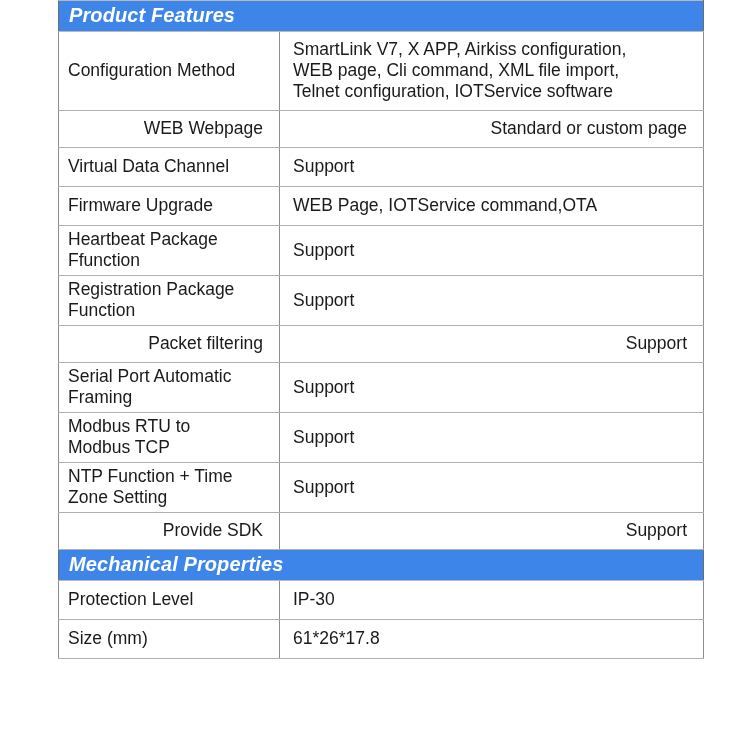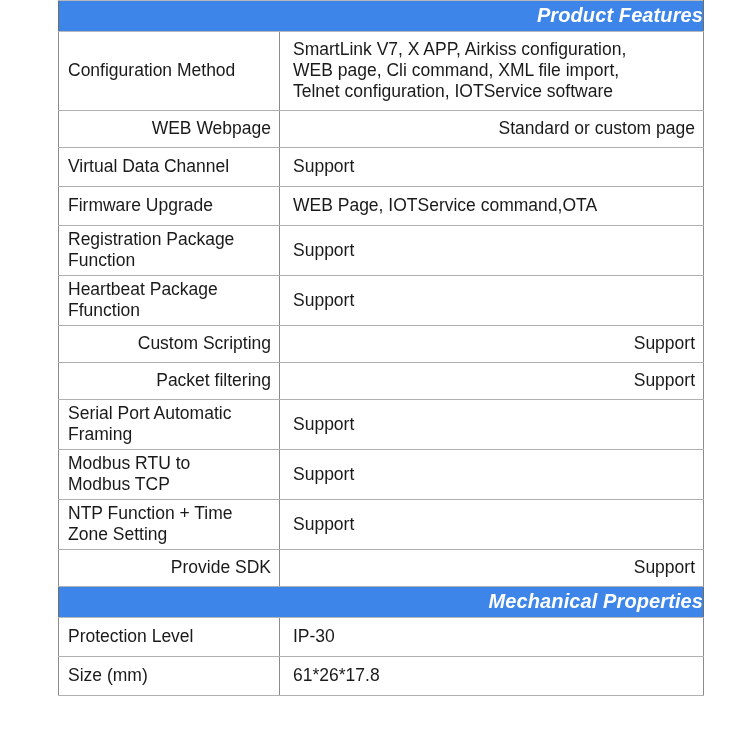--- a/index.html
+++ b/index.html
@@ -46,30 +46,29 @@
     letter-spacing: 0.1px;
     padding: 1px 0 3px 10px;
     height: 26px;
     border-left: 1px solid #6d6d6d;
     border-right: 1px solid #6d6d6d;
     border-top: 1px solid #b8b8b8;
     border-bottom: 1px solid #b8b8b8;
     line-height: 22px;
     vertical-align: middle;
     white-space: nowrap;
-    text-align: right;
   }
 
   .spec-table td.cell {
     border: 1px solid #8c8c8c;
     border-top-color: #b0b0b0;
     border-bottom-color: #b0b0b0;
     font-size: 17.5px;
     line-height: 21px;
-    padding: 3px 8px 4px 9px;
+    padding: 3px 16px 4px 9px;
     vertical-align: middle;
     background: #ffffff;
   }
 
   .spec-table td.cell.label {
     padding-left: 9px;
   }
   .spec-table td.cell.value {
     padding-left: 13px;
   }
@@ -123,38 +122,34 @@
         <td class="cell value">Support</td>
       </tr>
 
       <tr class="r-vdc">
         <td class="cell label">Firmware Upgrade</td>
         <td class="cell value">WEB Page, IOTService command,OTA</td>
       </tr>
 
       <tr class="r-two">
         <td class="cell label">
+          <span class="l2">Heartbeat Package</span>
+          <span class="l2">Ffunction</span>
+        </td>
+        <td class="cell value">Support</td>
+      </tr>
+
+      <tr class="r-two">
+        <td class="cell label">
           <span class="l2">Registration Package</span>
           <span class="l2">Function</span>
         </td>
         <td class="cell value">Support</td>
       </tr>
 
-      <tr class="r-two">
-        <td class="cell label">
-          <span class="l2">Heartbeat Package</span>
-          <span class="l2">Ffunction</span>
-        </td>
-        <td class="cell value">Support</td>
-      </tr>
-
-      <tr class="r-one">
-        <td class="cell label">Custom Scripting</td>
-        <td class="cell value">Support</td>
-      </tr>
 
       <tr class="r-one">
         <td class="cell label">Packet filtering</td>
         <td class="cell value">Support</td>
       </tr>
 
       <tr class="r-two">
         <td class="cell label">
           <span class="l2">Serial Port Automatic</span>
           <span class="l2">Framing</span>

